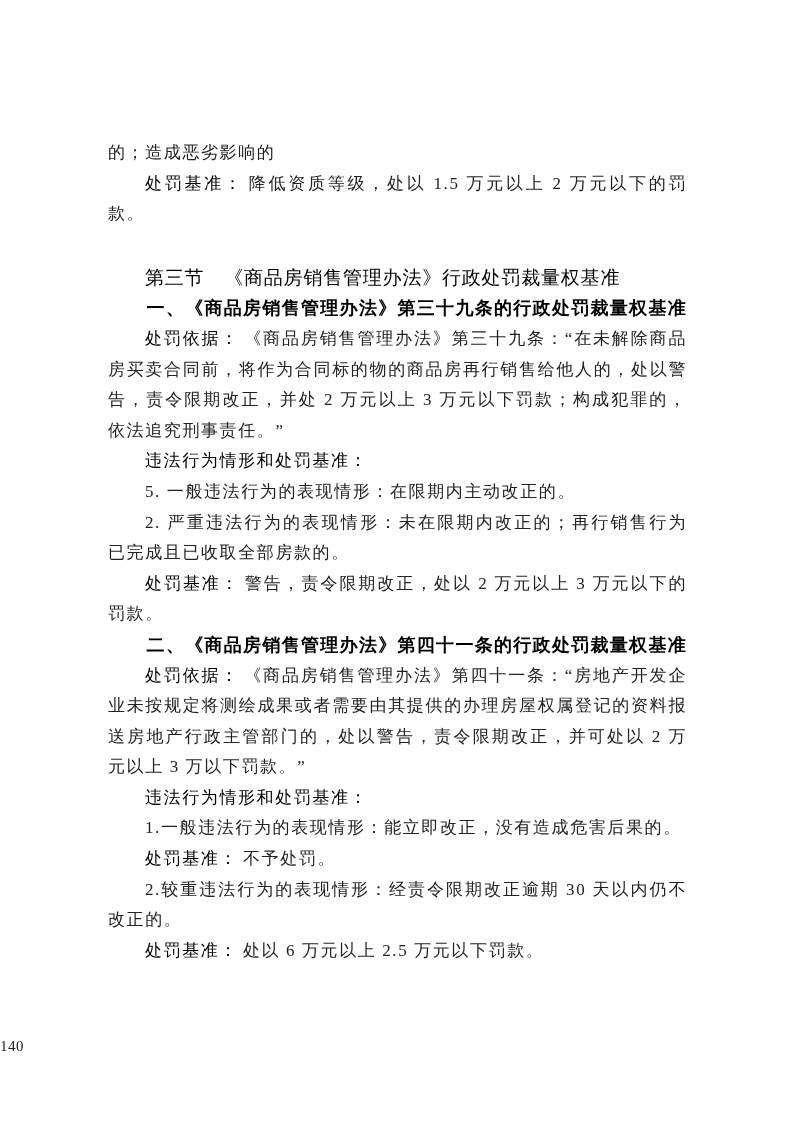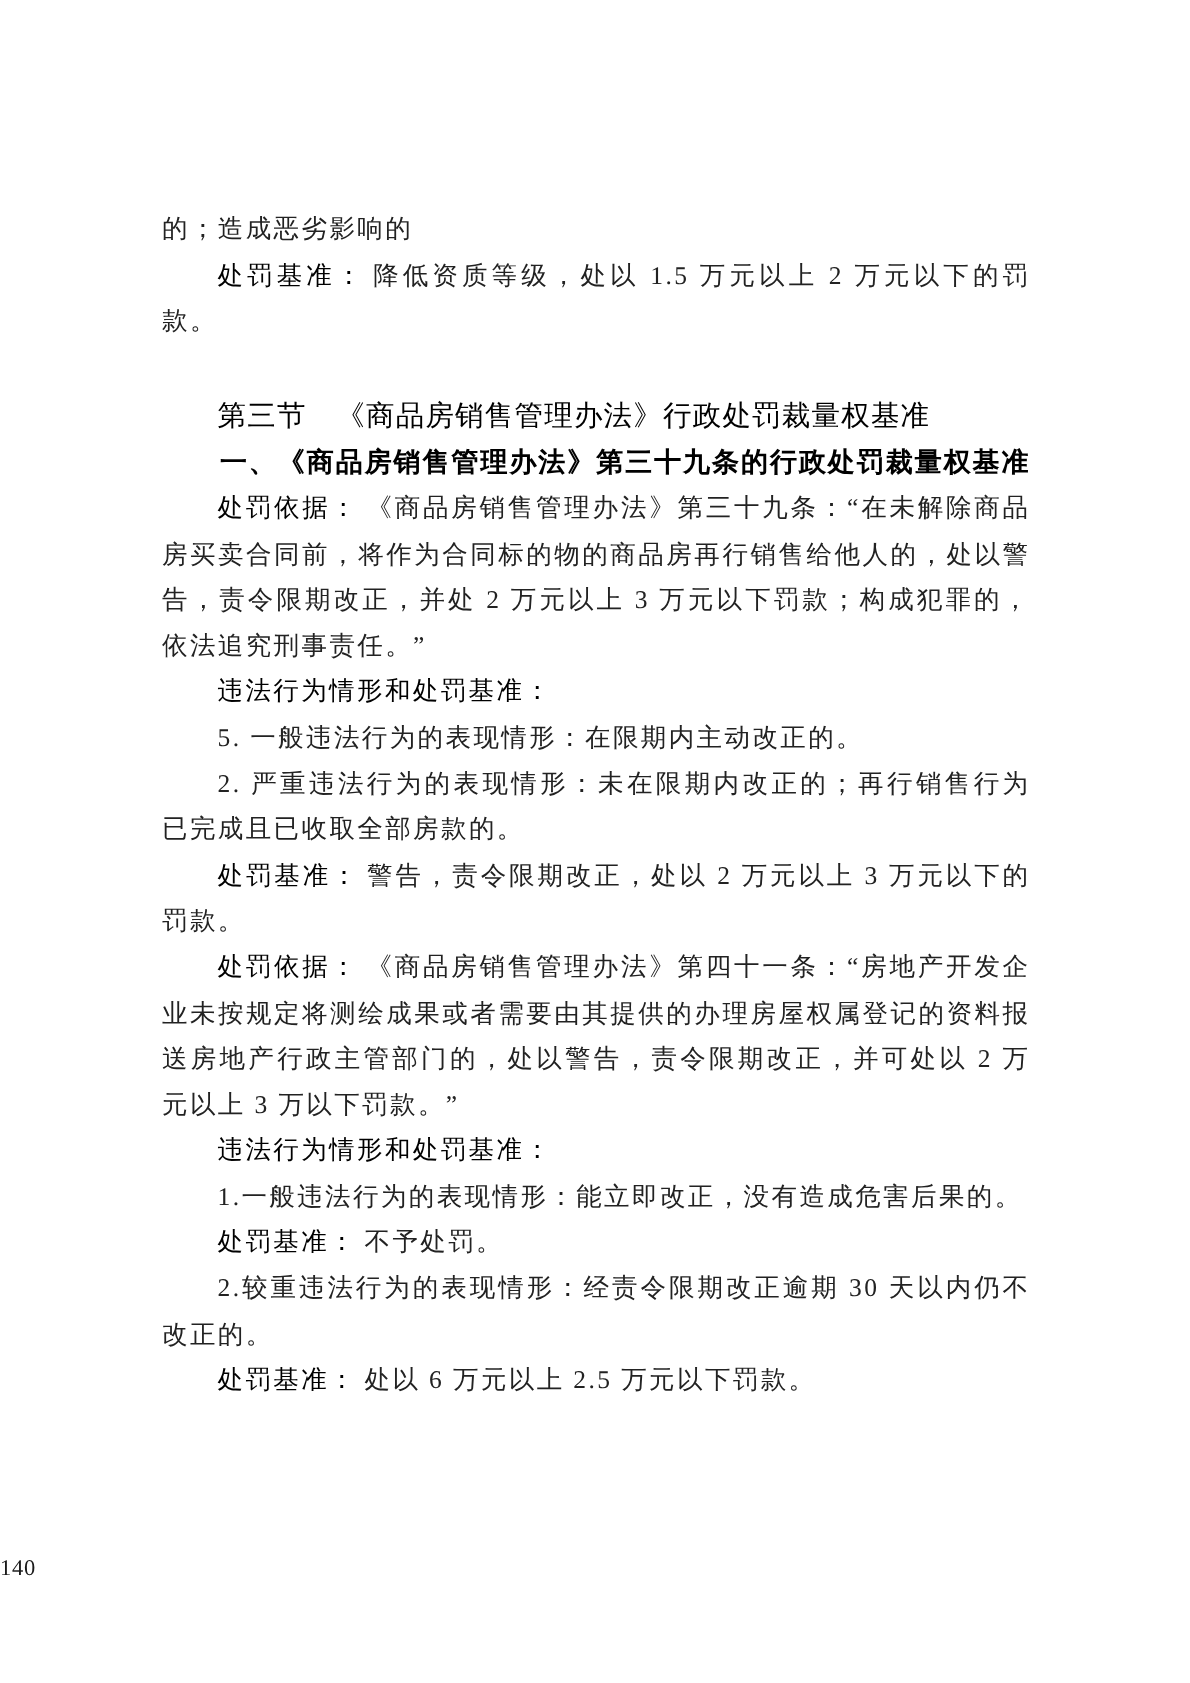--- a/index.html
+++ b/index.html
@@ -84,20 +84,21 @@
 
     <p><span class="label">违法行为情形和处罚基准：</span></p>
 
     <p><span>5. 一般违法行为的表现情形：在限期内主动改正的。</span></p>
 
 
     <p><span>2. 严重违法行为的表现情形：未在限期内改正的；再行销售行为已完成且已收取全部房款的。</span></p>
 
     <p><span class="label">处罚基准：</span><span>警告，责令限期改正，处以 2 万元以上 3 万元以下的罚款。</span></p>
 
+    <p class="hsub"><span>二、《商品房销售管理办法》第四十一条的行政处罚裁量权基准</span></p>
 
     <p><span class="label">处罚依据：</span><span>《商品房销售管理办法》第四十一条：“房地产开发企业未按规定将测绘成果或者需要由其提供的办理房屋权属登记的资料报送房地产行政主管部门的，处以警告，责令限期改正，并可处以 2 万元以上 3 万以下罚款。”</span></p>
 
     <p><span class="label">违法行为情形和处罚基准：</span></p>
 
     <p><span>1.一般违法行为的表现情形：能立即改正，没有造成危害后果的。</span></p>
 
     <p><span class="label">处罚基准：</span><span>不予处罚。</span></p>
 
     <p><span>2.较重违法行为的表现情形：经责令限期改正逾期 30 天以内仍不改正的。</span></p>

